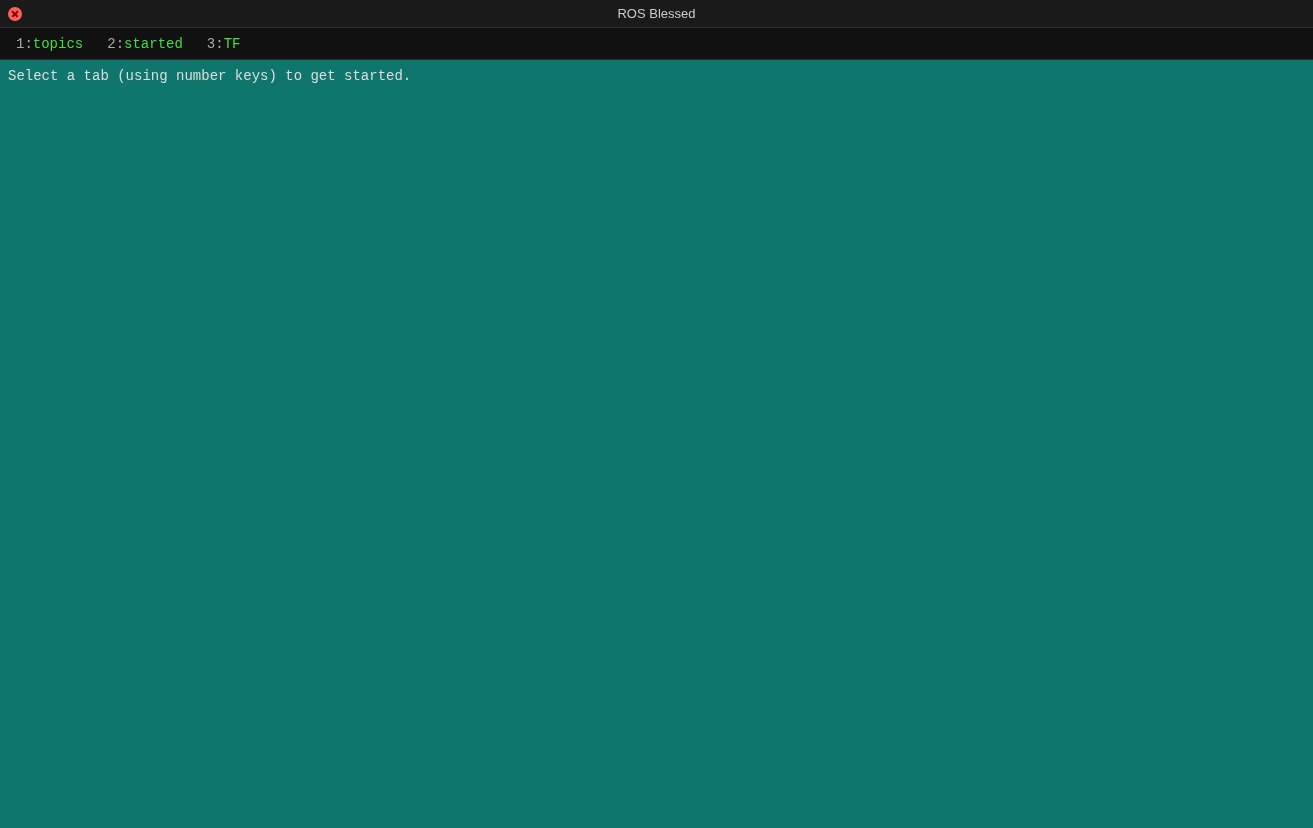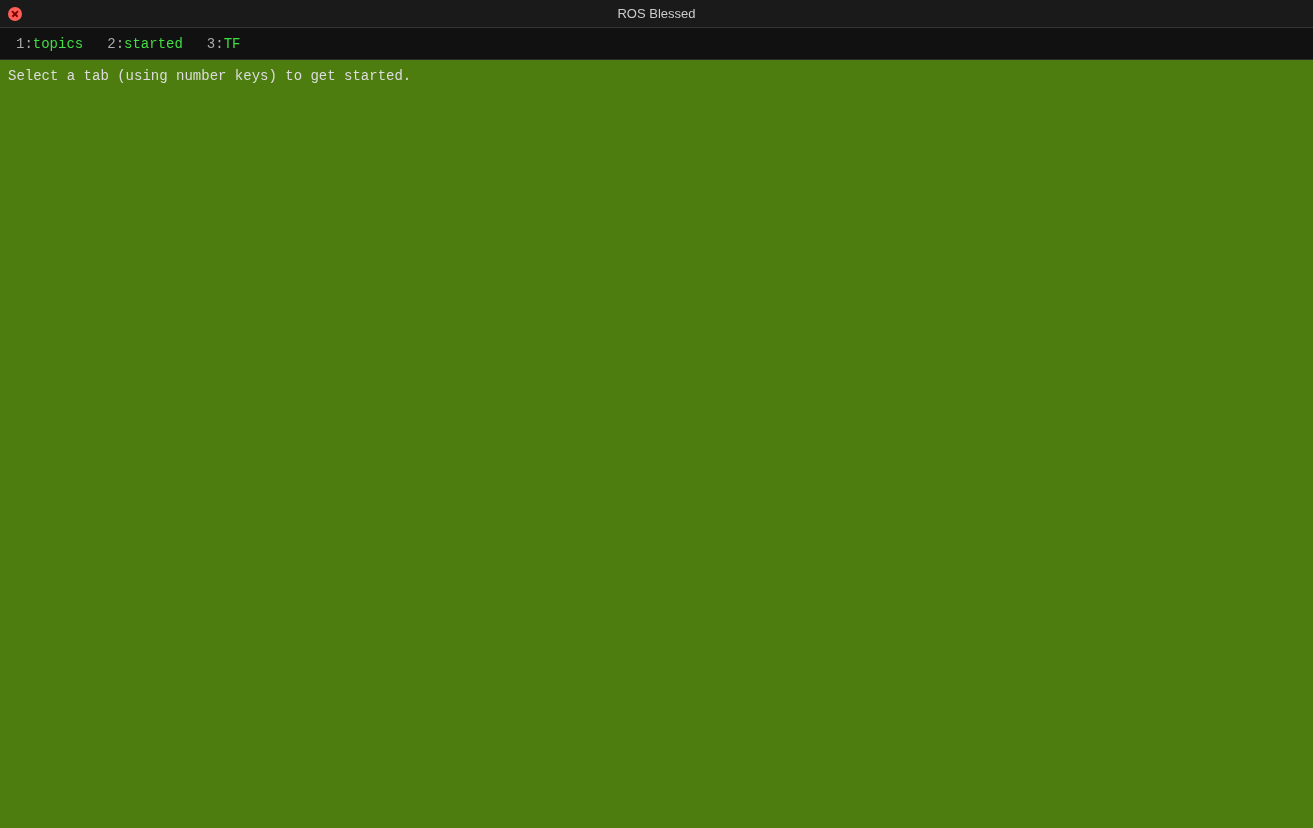--- a/index.html
+++ b/index.html
@@ -98,21 +98,21 @@
       color: #aaaaaa;
     }
 
     .tab .tab-name {
       color: #44dd44;
       font-family: Liberation Mono, monospace;
     }
 
     .content-area {
       flex: 1;
-      background-color: #4d7c0f;
+      background-color: #0f766e;
       padding: 4px 8px;
     }
 
     .status-message {
       font-size: 14px;
       color: #dddddd;
       font-family: 'Courier New', Courier, monospace;
       line-height: 1.5;
       white-space: pre;
       margin-top: 2px;

